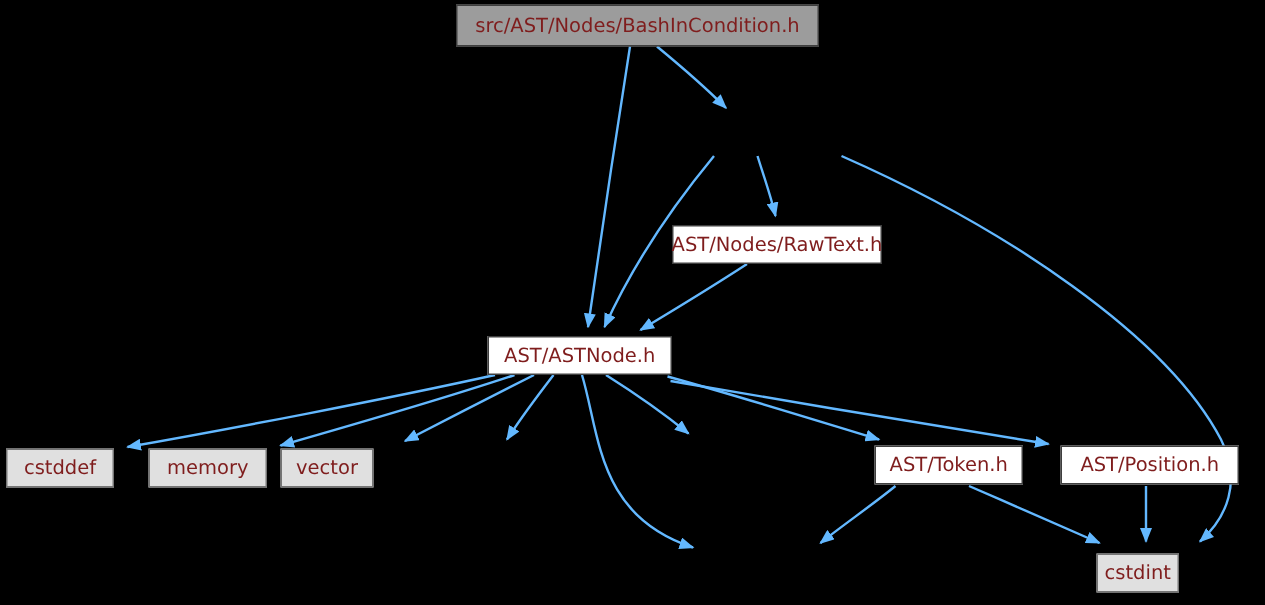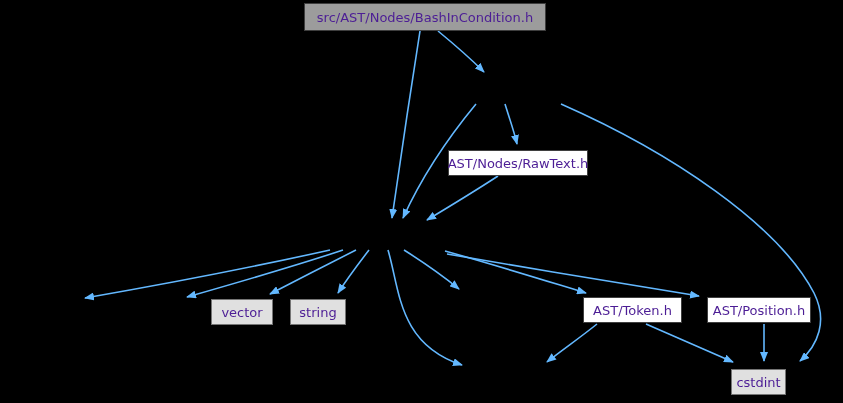--- a/index.html
+++ b/index.html
@@ -10,21 +10,21 @@
     overflow:hidden;
     font-family:"DejaVu Sans","Liberation Sans",sans-serif;
   }
   .edges{position:absolute;left:0;top:0;width:843px;height:403px;}
   .edges path{fill:none;stroke:#63b8ff;stroke-width:1.6px;}
   .node{
     position:absolute;
     box-sizing:border-box;
     display:flex;align-items:center;justify-content:center;
     white-space:nowrap;
-    font-size:13px;color:#4c1d95;
+    font-size:13px;color:#7f1d1d;
     background:#fff;border:1px solid #3f3f3f;
     z-index:2;
   }
   .node.root{background:#9c9c9c;border:1.5px solid #3e3e3e;}
   .node.system{background:#e0e0e0;border:1px solid #757575;}
 </style>
 </head>
 <body>
 
 <div class="stage">
@@ -56,37 +56,43 @@
 
   <div class="node root" style="left:304px;top:3px;width:242px;height:28px">
     <span>src/AST/Nodes/BashInCondition.h</span>
   </div>
 
 
   <div class="node" style="left:448px;top:150px;width:140px;height:26px">
     <span>AST/Nodes/RawText.h</span>
   </div>
 
+  <div class="node" style="left:325px;top:224px;width:123px;height:26px">
+    <span>AST/ASTNode.h</span>
+  </div>
 
+  <div class="node system" style="left:4px;top:299px;width:72px;height:26px">
+    <span>cstddef</span>
+  </div>
 
+  <div class="node system" style="left:99px;top:299px;width:79px;height:26px">
+    <span>memory</span>
+  </div>
 
-  <div class="node system" style="left:211px;top:299px;width:62px;height:26px">
+  <div class="node system" style="left:187px;top:299px;width:62px;height:26px">
     <span>vector</span>
   </div>
 
-  <div class="node system" style="left:290px;top:299px;width:56px;height:26px">
-    <span>string</span>
-  </div>
 
 
   <div class="node" style="left:583px;top:297px;width:99px;height:26px">
     <span>AST/Token.h</span>
   </div>
 
-  <div class="node" style="left:707px;top:297px;width:104px;height:26px">
+  <div class="node" style="left:707px;top:297px;width:119px;height:26px">
     <span>AST/Position.h</span>
   </div>
 
 
   <div class="node system" style="left:731px;top:369px;width:55px;height:26px">
     <span>cstdint</span>
   </div>
 
 </div>
 

